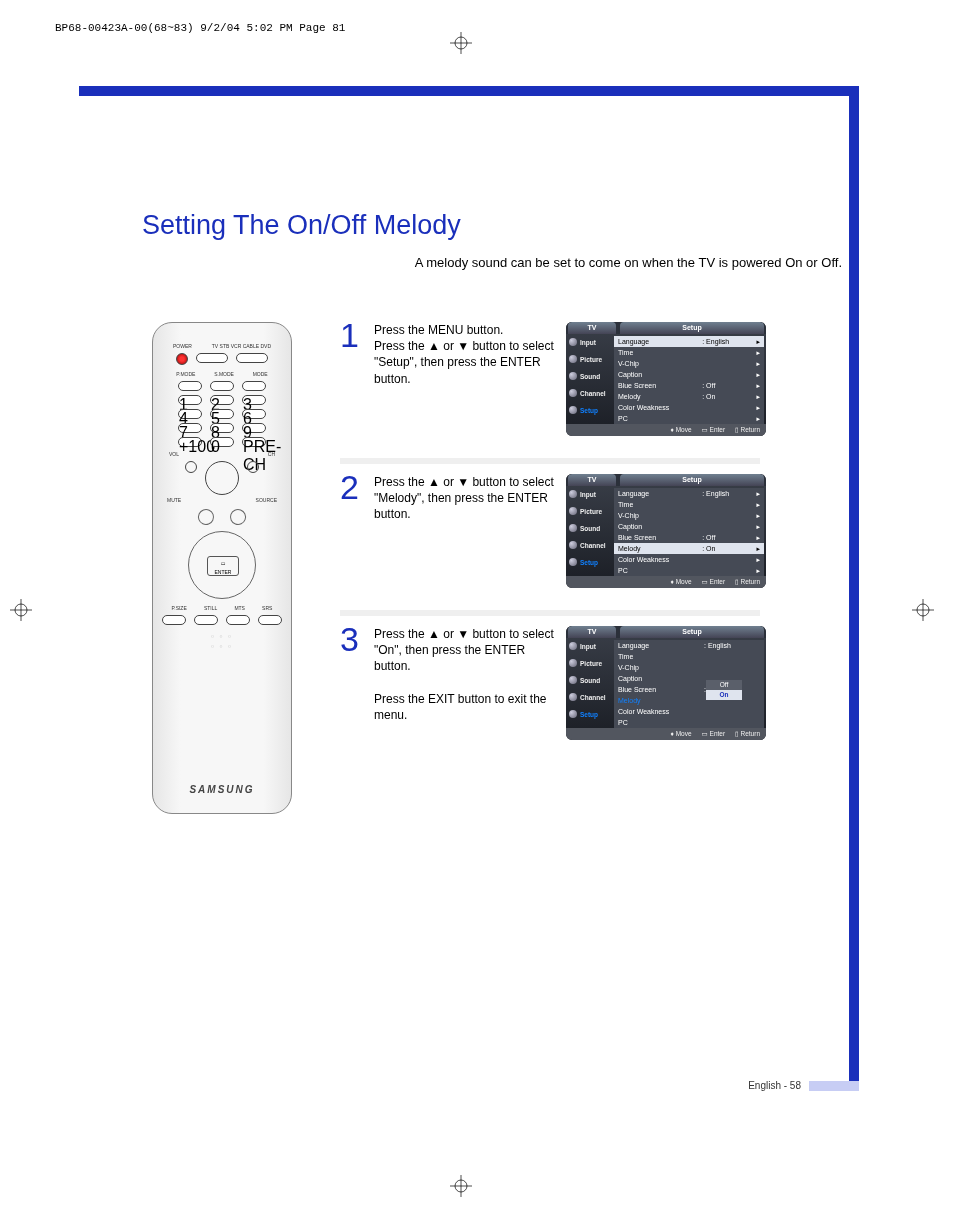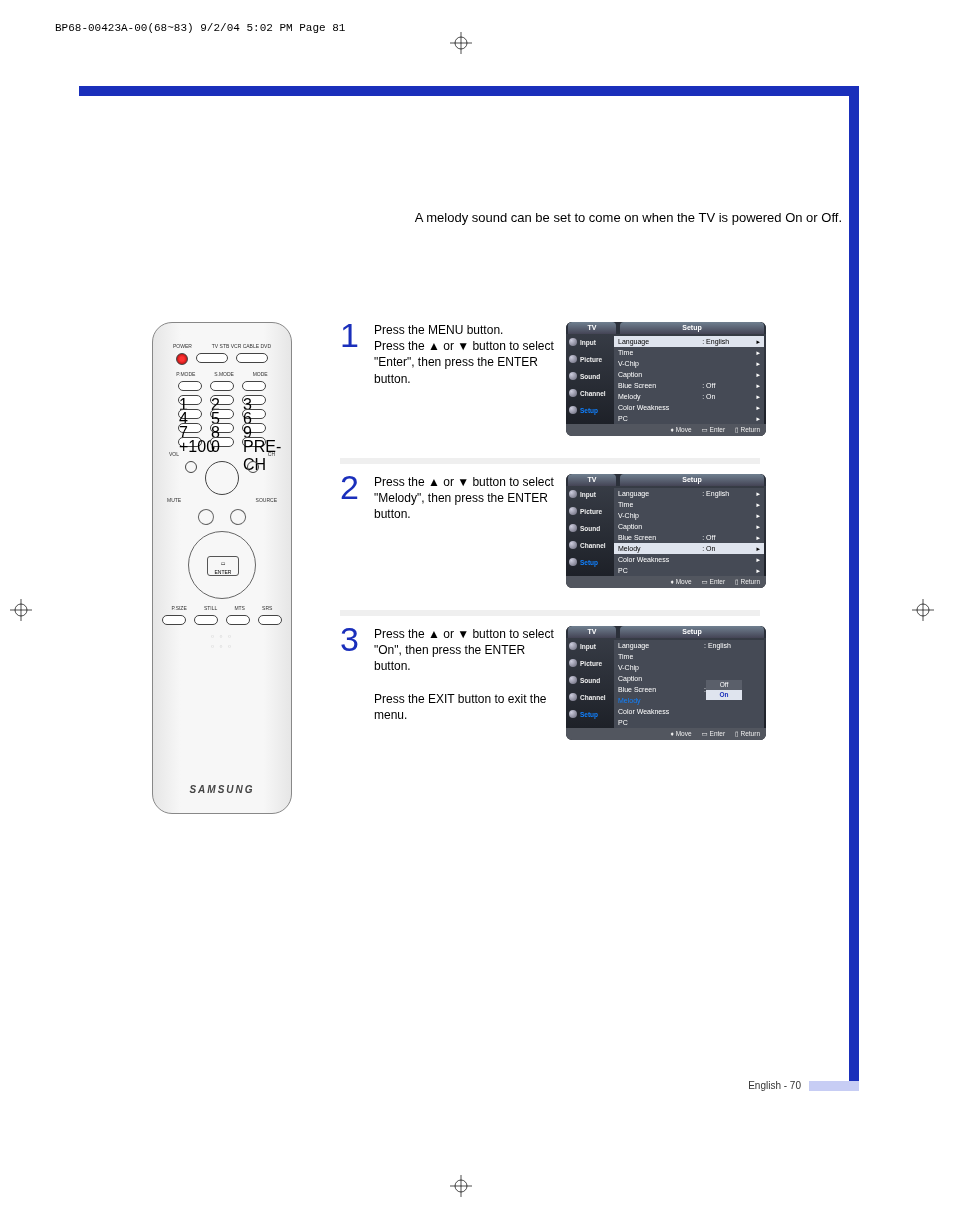--- a/index.html
+++ b/index.html
@@ -218,20 +218,21 @@
     </svg></div>
 <div class="regmark regmark-right"><svg viewBox="0 0 22 22">
       <circle cx="11" cy="11" r="6" fill="none" stroke="#000" stroke-width="0.7"></circle>
       <line x1="11" y1="0" x2="11" y2="22" stroke="#000" stroke-width="0.7"></line>
       <line x1="0" y1="11" x2="22" y2="11" stroke="#000" stroke-width="0.7"></line>
     </svg></div>
 
 <div class="blue-frame"></div>
 
 <div class="content">
+  <h1 class="main-title">Setting The On/Off Melody</h1>
   <p class="intro">A melody sound can be set to come on when the TV is powered On or Off.</p>
 </div>
 
 <div class="body-section">
 
   <div class="remote">
     <div style="height:20px"></div>
     <div class="remote-label" style="display:flex;justify-content:space-around;padding:0 10px">
         <span>POWER</span>
         <span>TV&nbsp;STB&nbsp;VCR&nbsp;CABLE&nbsp;DVD</span>
@@ -311,21 +312,21 @@
         <span style="font-size:5px;letter-spacing:2px;color:#aaa">○ ○ ○</span>
       </div>
     <div class="brand">SAMSUNG</div>
   </div>
 
   <div class="steps">
 
     <div class="step">
       <div class="step-num">1</div>
       <div class="step-text" style="white-space:pre-line">Press the MENU button.
-Press the ▲ or ▼ button to select "Enter", then press the ENTER button.</div>
+Press the ▲ or ▼ button to select "Setup", then press the ENTER button.</div>
       <div class="osd">
         <div class="osd-header">
           <div class="osd-tv">TV</div>
           <div class="osd-title">Setup</div>
         </div>
         <div class="osd-body">
           <div class="osd-tabs">
             <div class="osd-tab">Input</div>
             <div class="osd-tab">Picture</div>
             <div class="osd-tab">Sound</div>
@@ -524,14 +525,14 @@
           <span>▭ <span>Enter</span></span>
           <span>▯ <span>Return</span></span>
         </div>
       </div>
     </div>
 
   </div>
 </div>
 
 <div class="page-footer">
-  <span>English - 70</span><span class="box"></span>
+  <span>English - 58</span><span class="box"></span>
 </div>
 
 </body></html>

